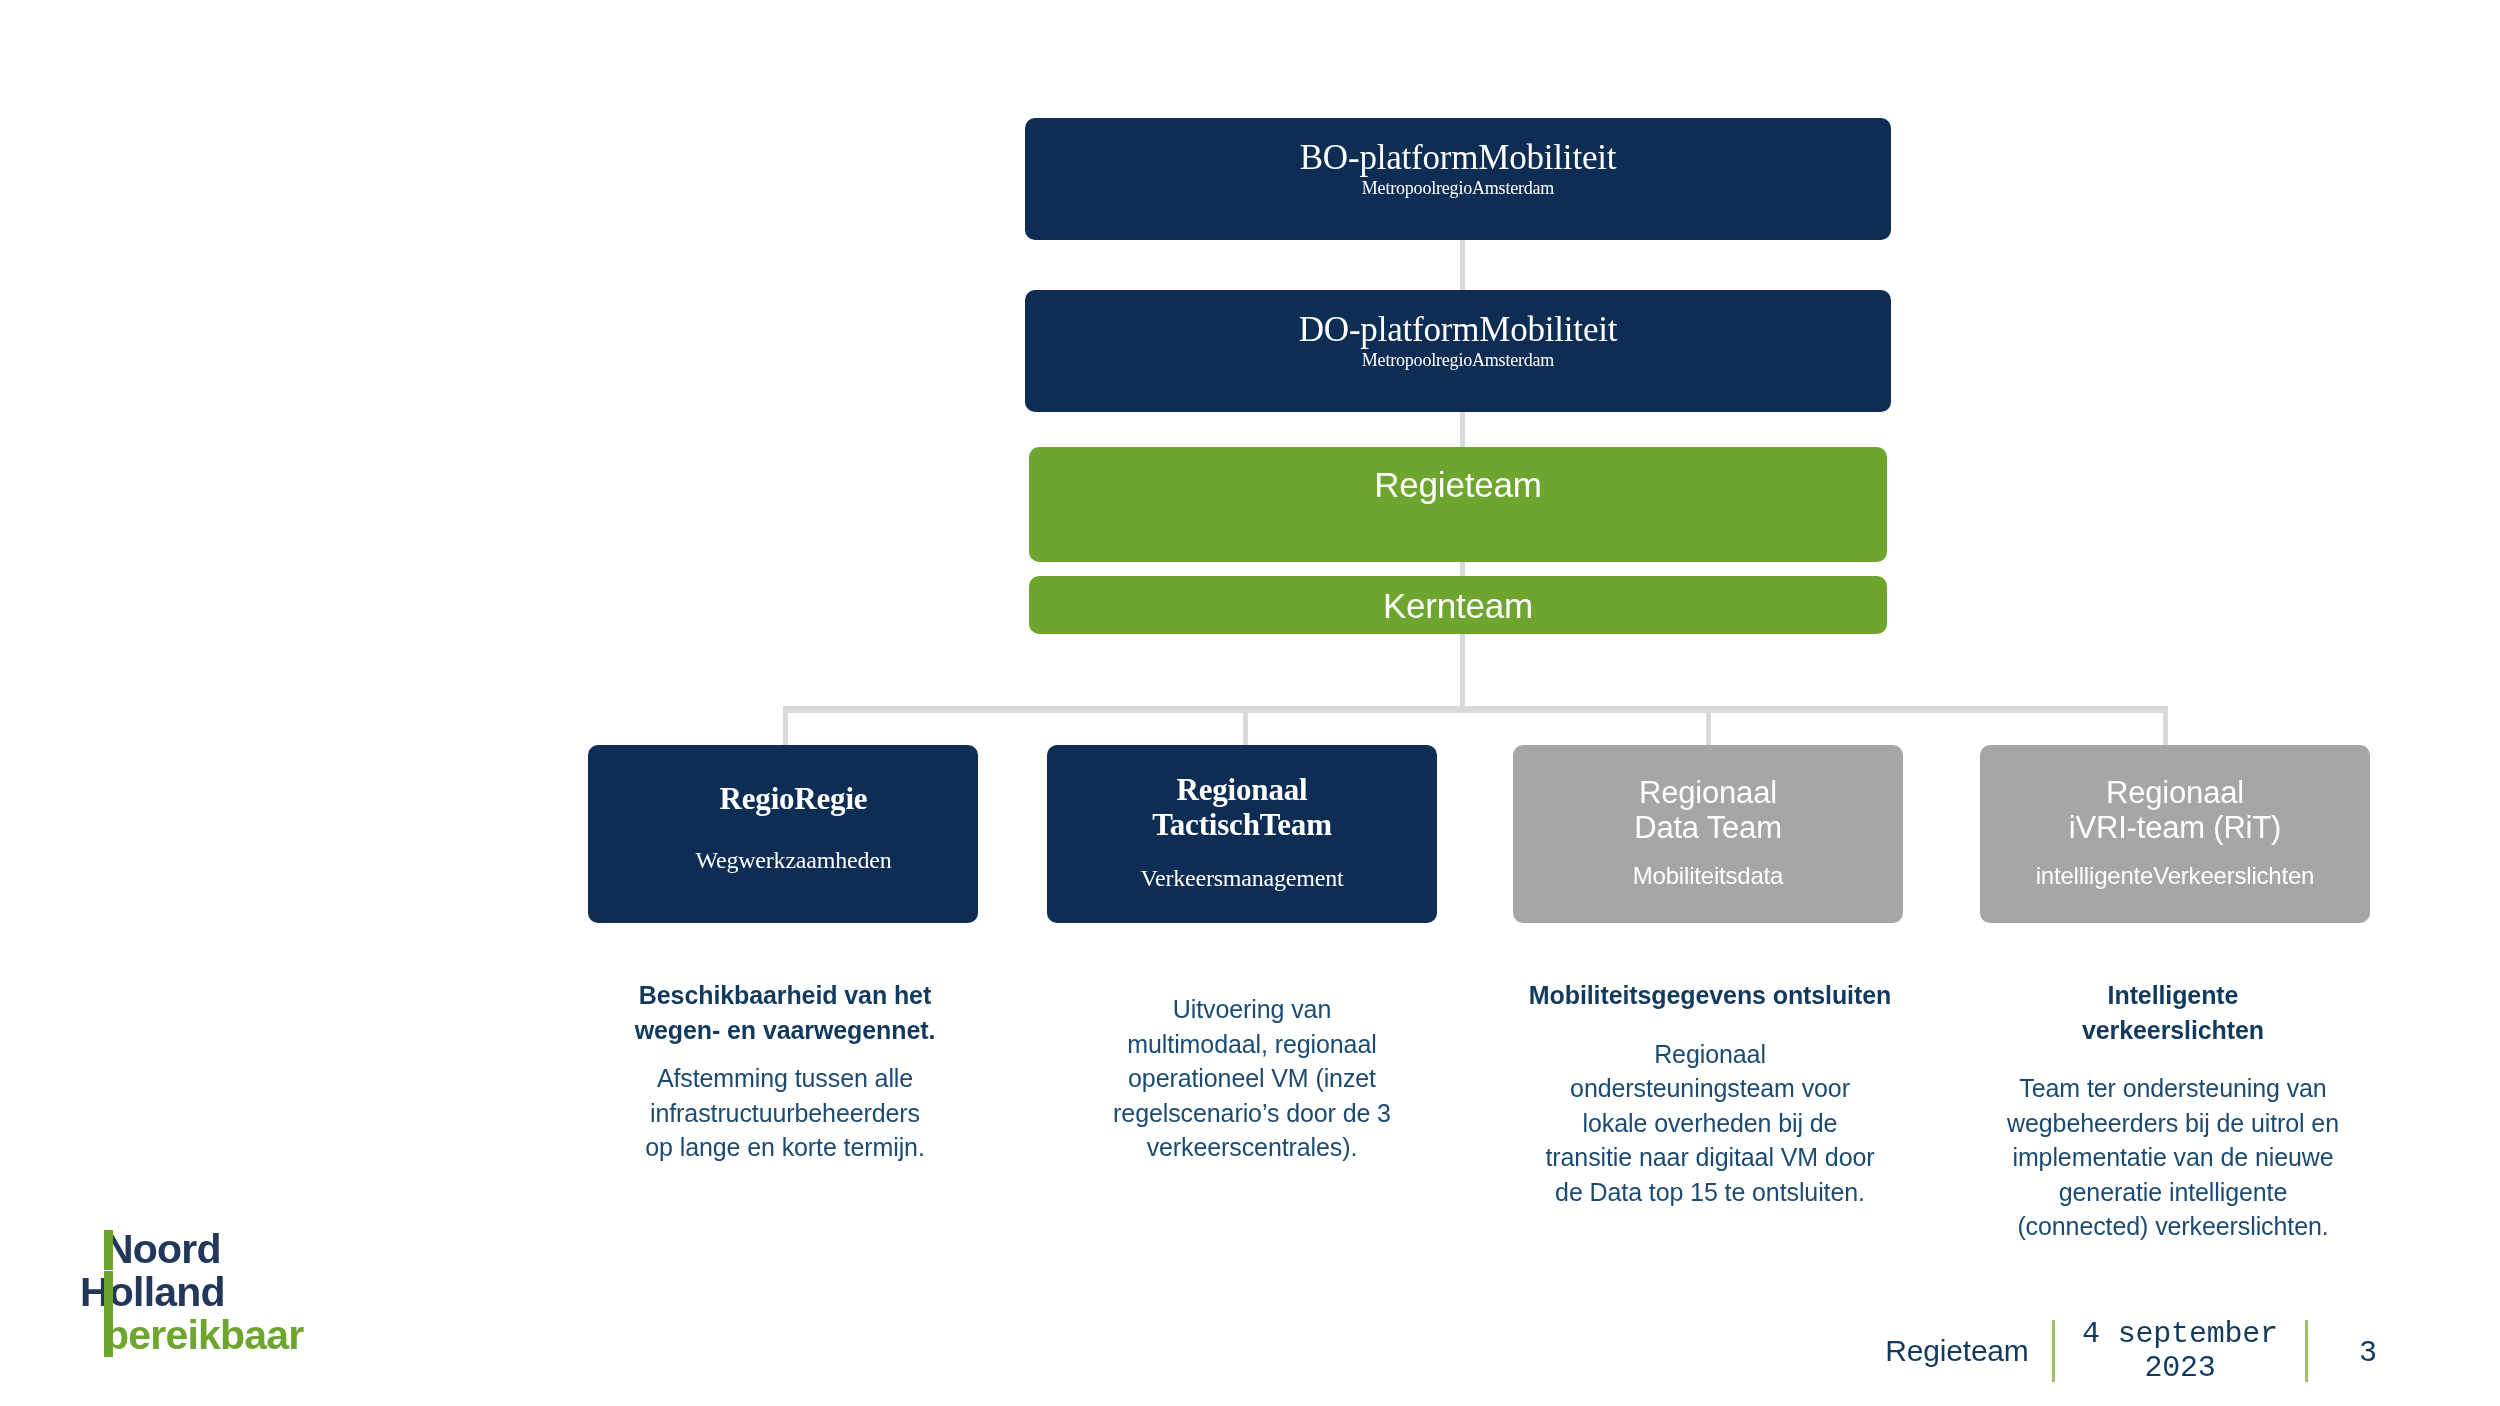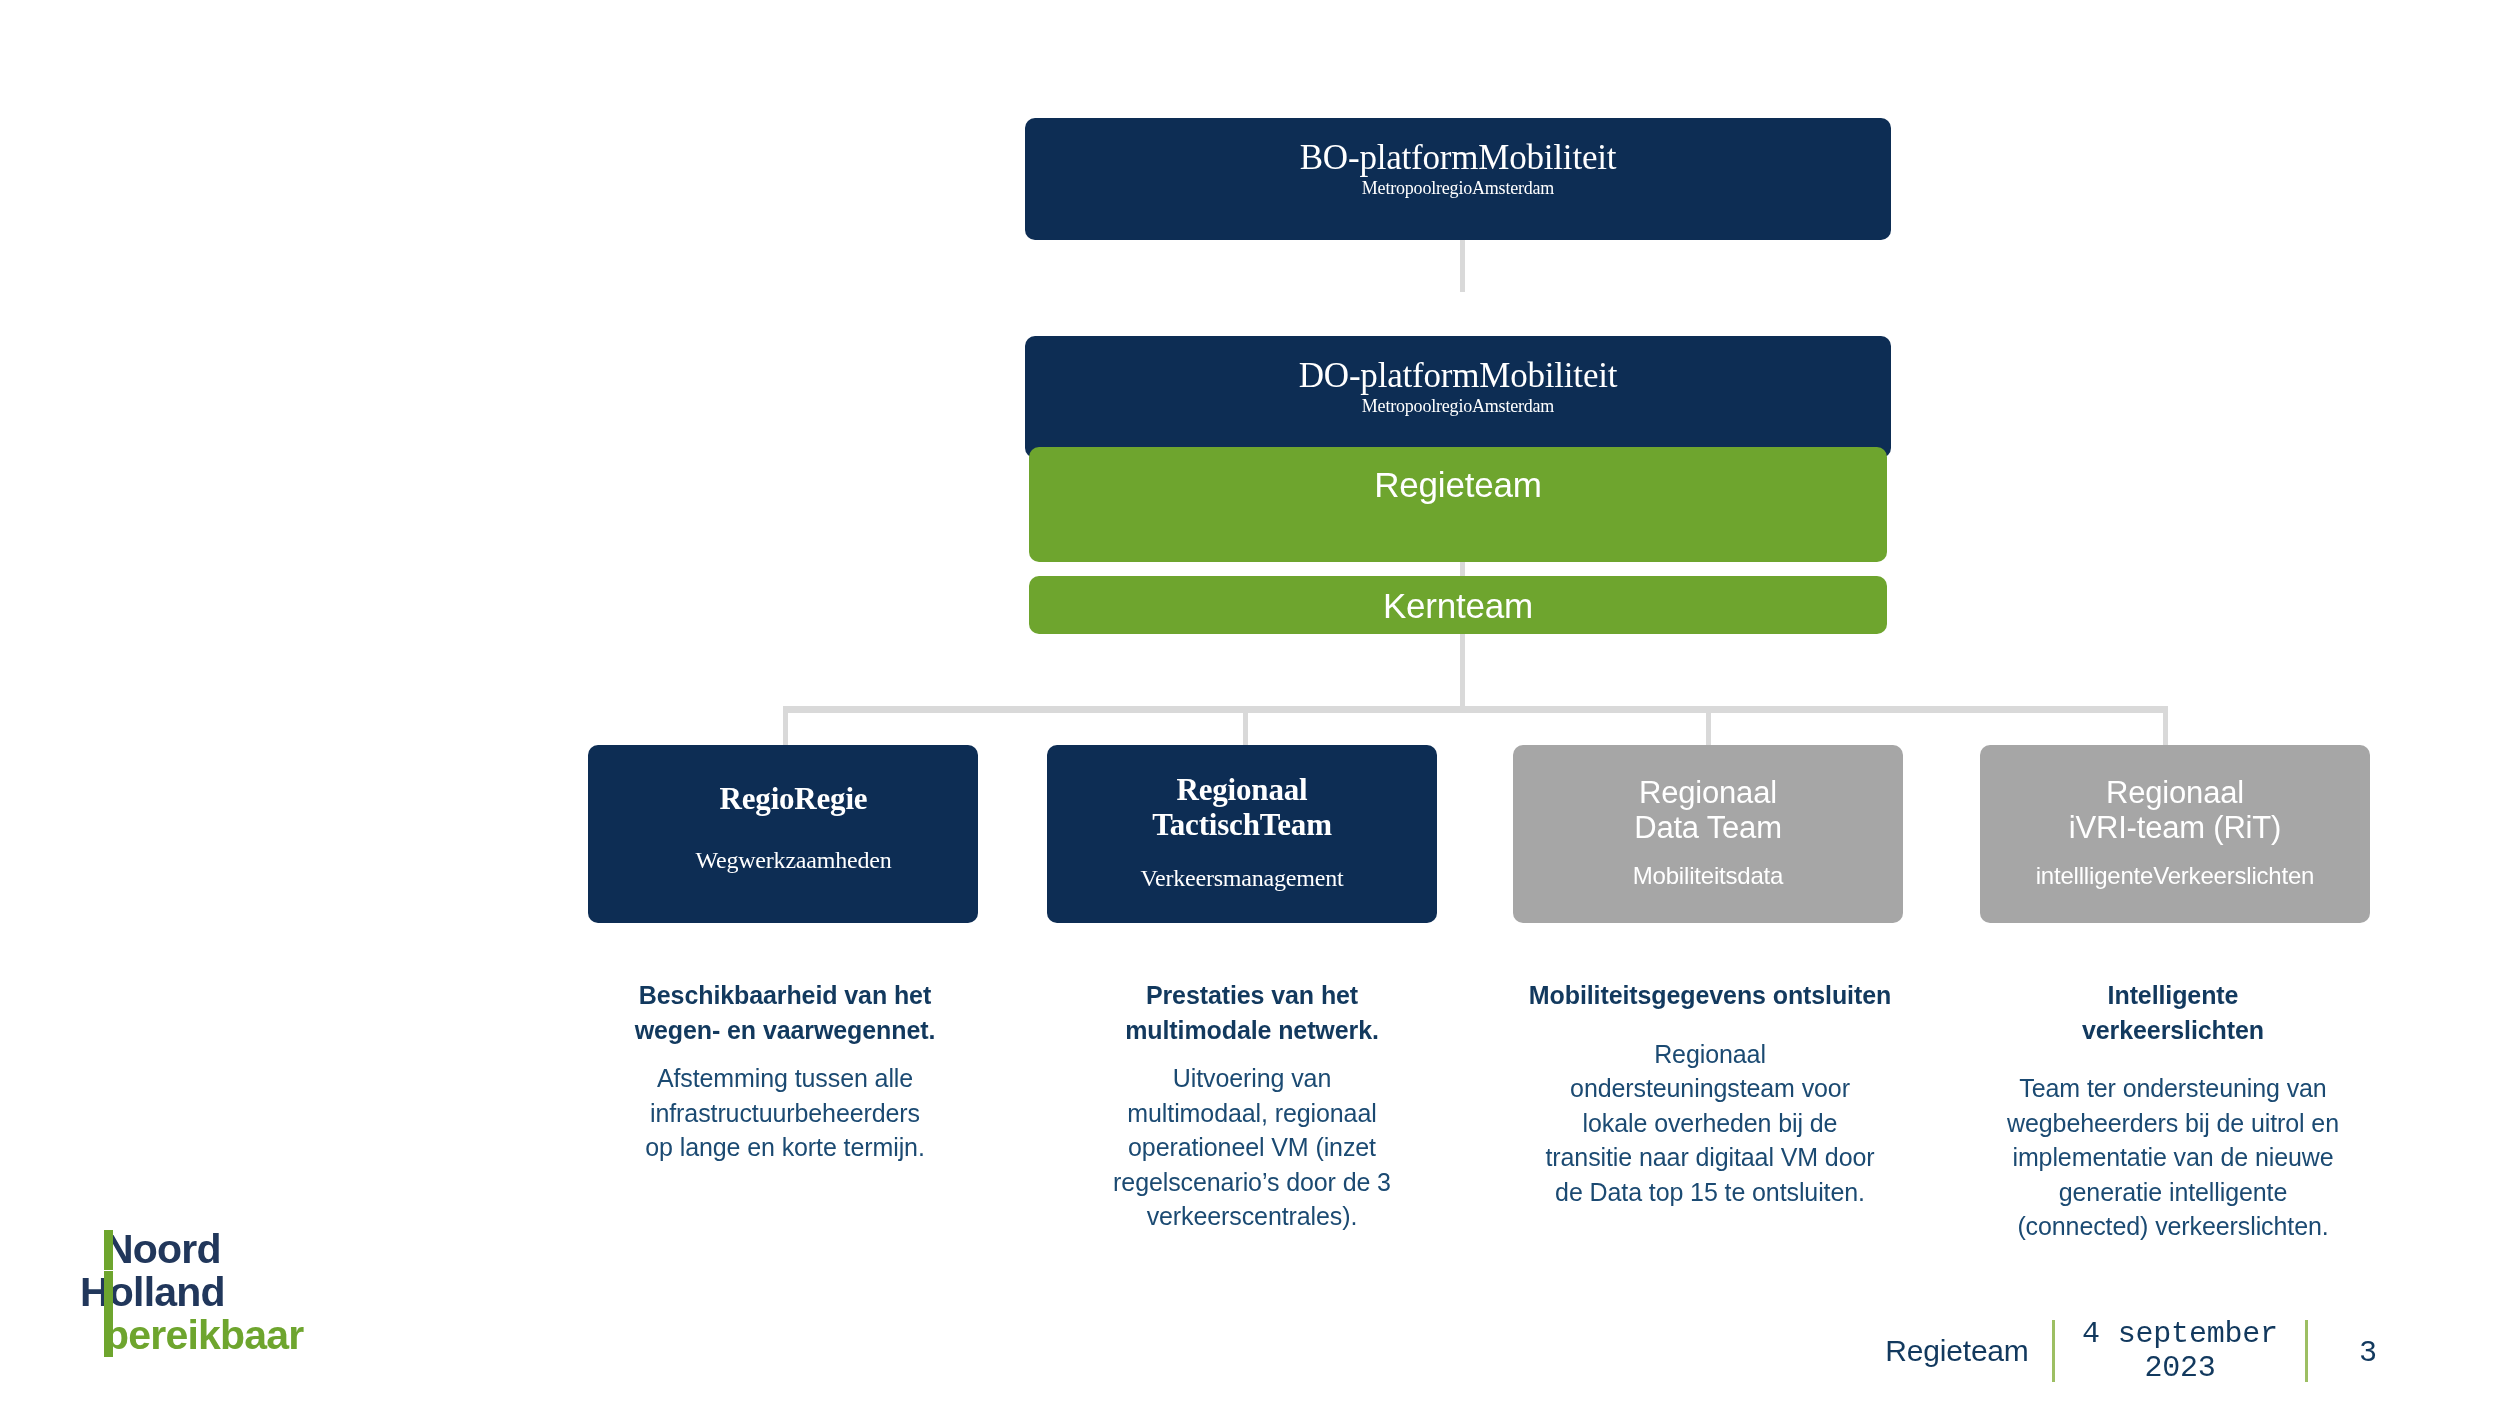--- a/index.html
+++ b/index.html
@@ -50,21 +50,21 @@
   }
   .box-sub {
     font-size: 18px;
     font-weight: 400;
     line-height: 1.15;
     letter-spacing: -0.2px;
   }
 
   
   #box-bo   { left: 1025px; top: 118px;  width: 866px; height: 122px; padding-top: 20px; }
-  #box-do   { left: 1025px; top: 290px;  width: 866px; height: 122px; padding-top: 20px; margin-top: 46px; }
+  #box-do   { left: 1025px; top: 290px;  width: 866px; height: 122px; padding-top: 20px; }
   #box-regie{ left: 1029px; top: 447px;  width: 858px; height: 115px; padding-top: 18px; }
   #box-kern { left: 1029px; top: 576px;  width: 858px; height: 58px;  padding-top: 10px; }
 
   
   .leaf {
     top: 745px;
     width: 390px;
     height: 178px;
     justify-content: center;
     padding: 12px 14px 16px;
@@ -224,21 +224,20 @@
     <div class="leaf-title light">Regionaal<br>iVRI-team (RiT)</div>
     <div class="leaf-sub">intellligenteVerkeerslichten</div>
   </div>
 
   <div class="caption" id="cap-0">
     <div class="cap-head">Beschikbaarheid van het<br>wegen- en vaarwegennet.</div>
     <div class="cap-body">Afstemming tussen alle<br>infrastructuurbeheerders<br>op lange en korte termijn.</div>
   </div>
 
   <div class="caption" id="cap-1">
-    <div class="cap-head">Prestaties van het<br>multimodale netwerk.</div>
     <div class="cap-body">Uitvoering van<br>multimodaal, regionaal<br>operationeel VM (inzet<br>regelscenario’s door de 3<br>verkeerscentrales).</div>
   </div>
 
   <div class="caption" id="cap-2">
     <div class="cap-head">Mobiliteitsgegevens ontsluiten</div>
     <div class="cap-body">Regionaal<br>ondersteuningsteam voor<br>lokale overheden bij de<br>transitie naar digitaal VM door<br>de Data top 15 te ontsluiten.</div>
   </div>
 
   <div class="caption" id="cap-3">
     <div class="cap-head">Intelligente<br>verkeerslichten</div>

